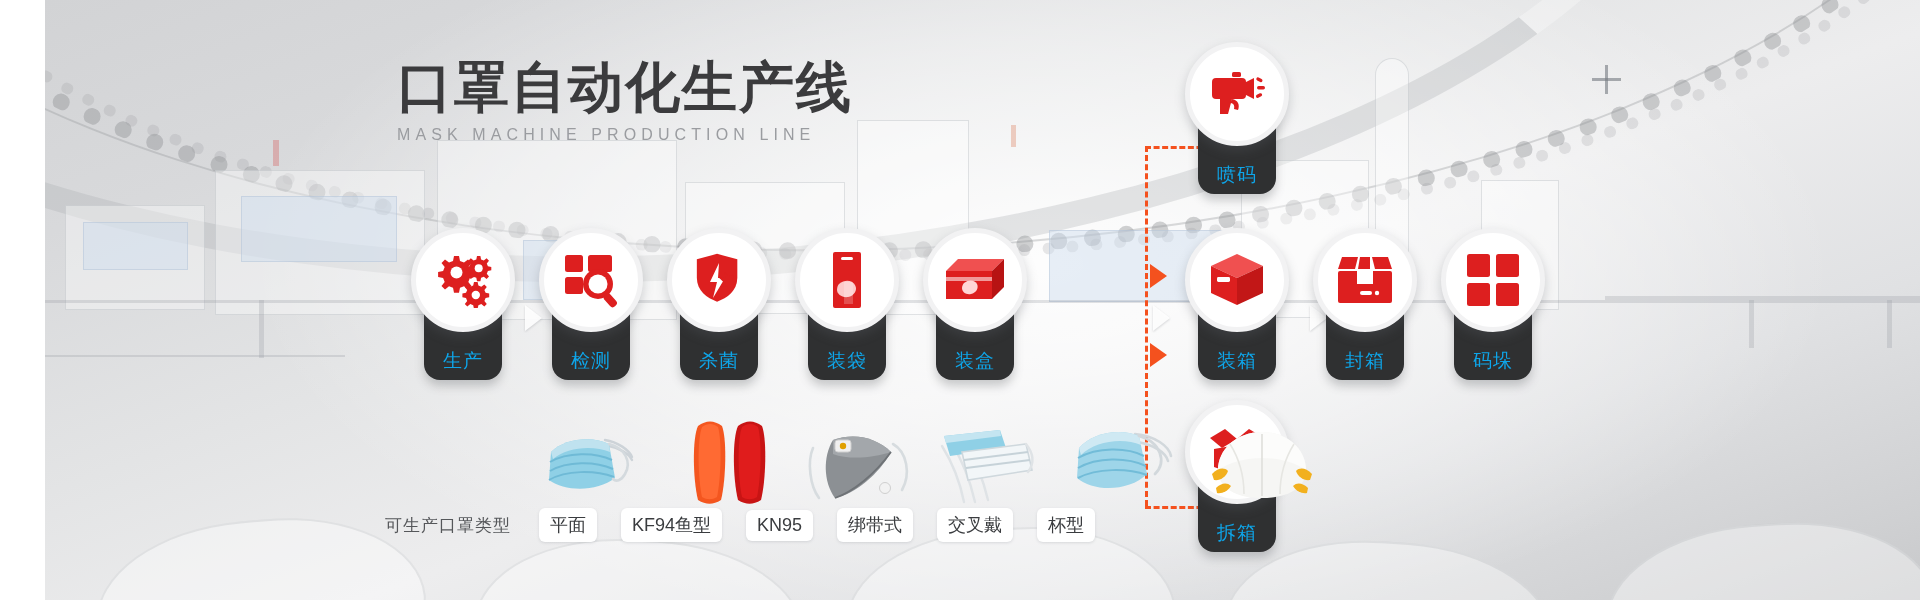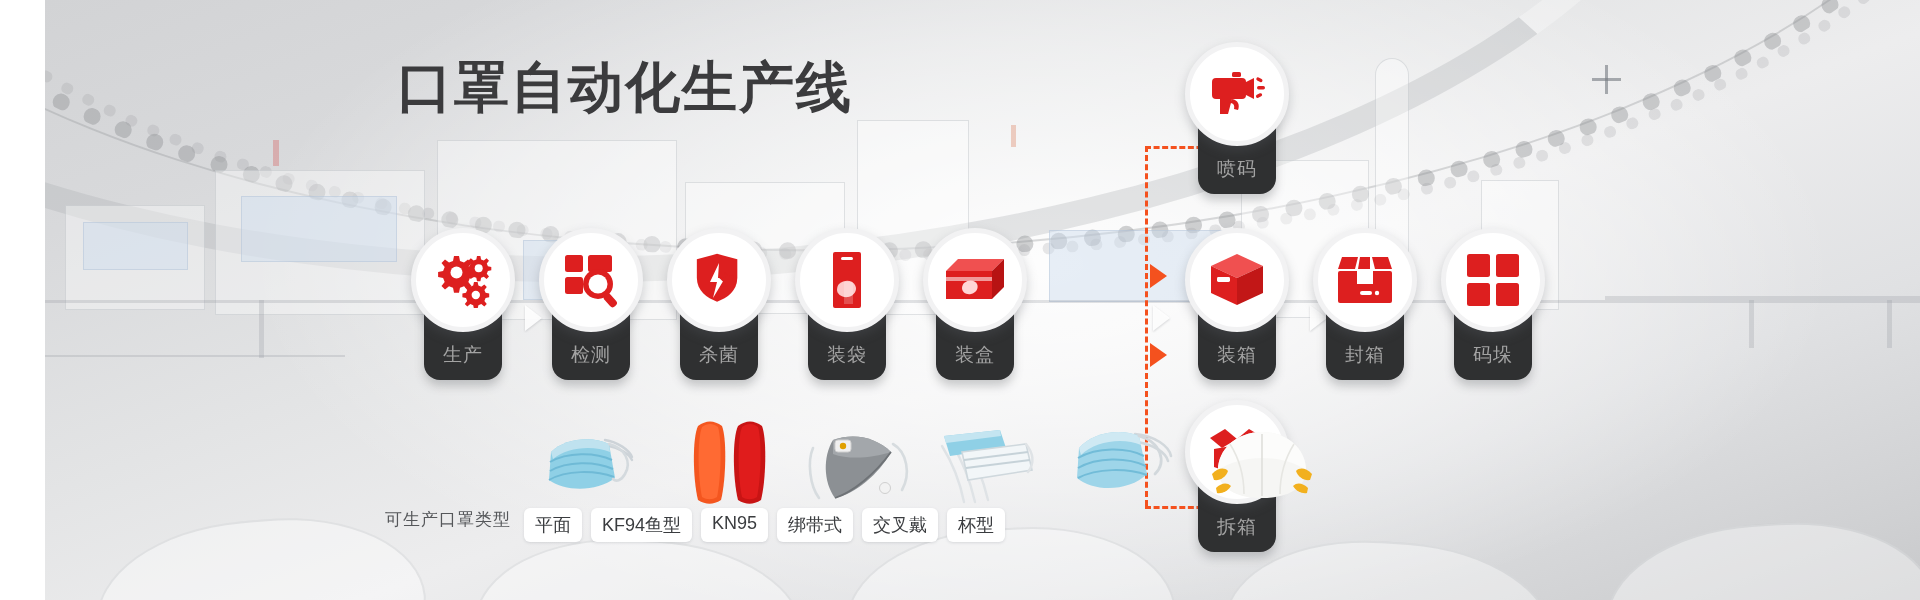--- a/index.html
+++ b/index.html
@@ -111,23 +111,23 @@
   .node .plate {
     position: absolute;
     left: 13px; top: 42px;
     width: 78px; height: 110px;
     background: #2f3031;
     border-radius: 16px 16px 16px 16px;
     box-shadow: 0 6px 10px rgba(90,92,96,0.30);
   }
   .node .plate-label {
     position: absolute;
-    left: 0; right: 0; bottom: 12px;
+    left: 0; right: 0; bottom: 6px;
     font-size: 19px;
-    color: #a3a3a3;
+    color: #0ea5e9;
     letter-spacing: 1px;
     font-weight: 500;
   }
   .node .bubble {
     position: absolute;
     left: 0; top: 0;
     width: 104px; height: 104px;
     border-radius: 50%;
     background: #ffffff;
     border: 5px solid #f2f2f3;
@@ -163,21 +163,21 @@
     border-top: 3px dashed #f4511e;
   }
 
   
   .mask-row { position: absolute; left: 340px; top: 418px; }
   .mask-imgs { position: absolute; left: 0; top: 0; }
   .mask-thumb { position: absolute; }
   .types-line {
     position: absolute;
     left: 0; top: 90px;
-    display: flex; gap: 9px;
+    display: flex; align-items: center; gap: 24px;
   }
   .types-caption {
     font-size: 17px; color: #55575a; letter-spacing: 1px;
     margin-right: 4px; white-space: nowrap;
   }
   .type-chip {
     background: #ffffff;
     border-radius: 6px;
     padding: 5px 11px;
     font-size: 18px;
@@ -220,20 +220,21 @@
   <div class="bg-mask-ghost" style="left:50px;  top:520px; width:330px; height:150px; transform:rotate(-5deg);"></div>
   <div class="bg-mask-ghost" style="left:430px; top:540px; width:330px; height:150px; transform:rotate(3deg);"></div>
   <div class="bg-mask-ghost" style="left:800px; top:528px; width:330px; height:150px; transform:rotate(-3deg);"></div>
   <div class="bg-mask-ghost" style="left:1180px;top:542px; width:330px; height:150px; transform:rotate(4deg);"></div>
   <div class="bg-mask-ghost" style="left:1560px;top:524px; width:330px; height:150px; transform:rotate(-4deg);"></div>
 
   <div class="plus-mark" style="left:1547px; top:65px;"></div>
 
   <div class="heading">
     <h1>口罩自动化生产线</h1>
+    <div class="sub">MASK MACHINE PRODUCTION LINE</div>
   </div>
 
   <div class="tri-arrow" style="left:480px; top:305px;"></div>
   <div class="tri-arrow" style="left:637px; top:305px;"></div>
   <div class="tri-arrow" style="left:794px; top:305px;"></div>
   <div class="tri-arrow" style="left:951px; top:305px;"></div>
   <div class="tri-arrow" style="left:1108px;top:305px;"></div>
   <div class="tri-arrow" style="left:1265px;top:305px;"></div>
   <div class="tri-arrow" style="left:1422px;top:305px;"></div>
 

